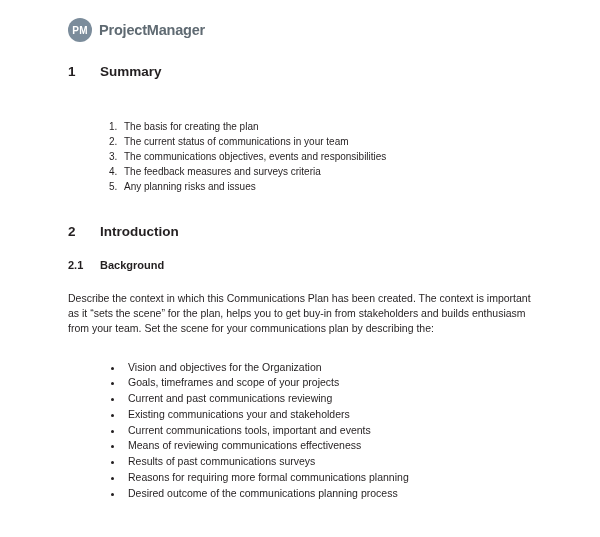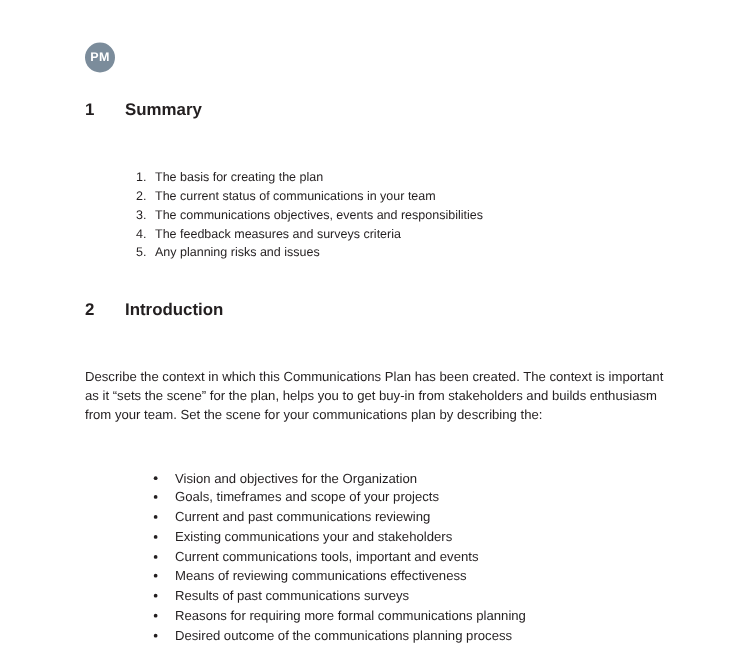--- a/index.html
+++ b/index.html
@@ -24,21 +24,21 @@
   }
   .content {
     padding: 10px 60px 0 68px;
     box-sizing: border-box;
   }
   
   .logo-row {
     display: flex;
     align-items: center;
     gap: 7px;
-    margin-top: 24px;
+    margin-top: 8px;
     margin-bottom: 22px;
   }
   .logo-mark {
     width: 24px;
     height: 24px;
     border-radius: 50%;
     background: #7b8c9b;
     color: #ffffff;
     font-size: 10px;
     font-weight: bold;
@@ -96,39 +96,40 @@
     margin: 0;
     padding-left: 52px;
     font-size: 10px;
     line-height: 1.5;
   }
   ol.numlist li {
     margin: 0;
     padding-left: 4px;
   }
   ul.bullets {
-    margin: 16px;
+    margin: 4px;
     padding-left: 52px;
     font-size: 10.5px;
     line-height: 1.5;
     list-style-type: disc;
   }
   ul.bullets li {
     margin: 0;
     padding-left: 4px;
   }
 </style>
 </head>
 <body>
 
 <div class="page">
   <div class="content">
 
     <div class="logo-row">
       <div class="logo-mark">PM</div>
+      <div class="logo-text">ProjectManager</div>
     </div>
 
     <h1 class="sec">
       <span class="num">1</span>
       <span>Summary</span>
     </h1>
 
     <div class="gap-l"></div>
 
 
@@ -144,20 +145,24 @@
 
     <div class="gap-xl"></div>
 
     <h1 class="sec">
       <span class="num">2</span>
       <span>Introduction</span>
     </h1>
 
     <div class="gap-m"></div>
 
+    <h2 class="sub">
+      <span class="num">2.1</span>
+      <span>Background</span>
+    </h2>
 
     <div class="gap-m"></div>
 
     <p class="body">Describe the context in which this Communications Plan has been created. The context is important as it “sets the scene” for the plan, helps you to get buy-in from stakeholders and builds enthusiasm from your team. Set the scene for your communications plan by describing the:</p>
 
     <div class="gap-m"></div>
 
     <ul class="bullets">
       <li>Vision and objectives for the Organization</li>
       <li>Goals, timeframes and scope of your projects</li>

